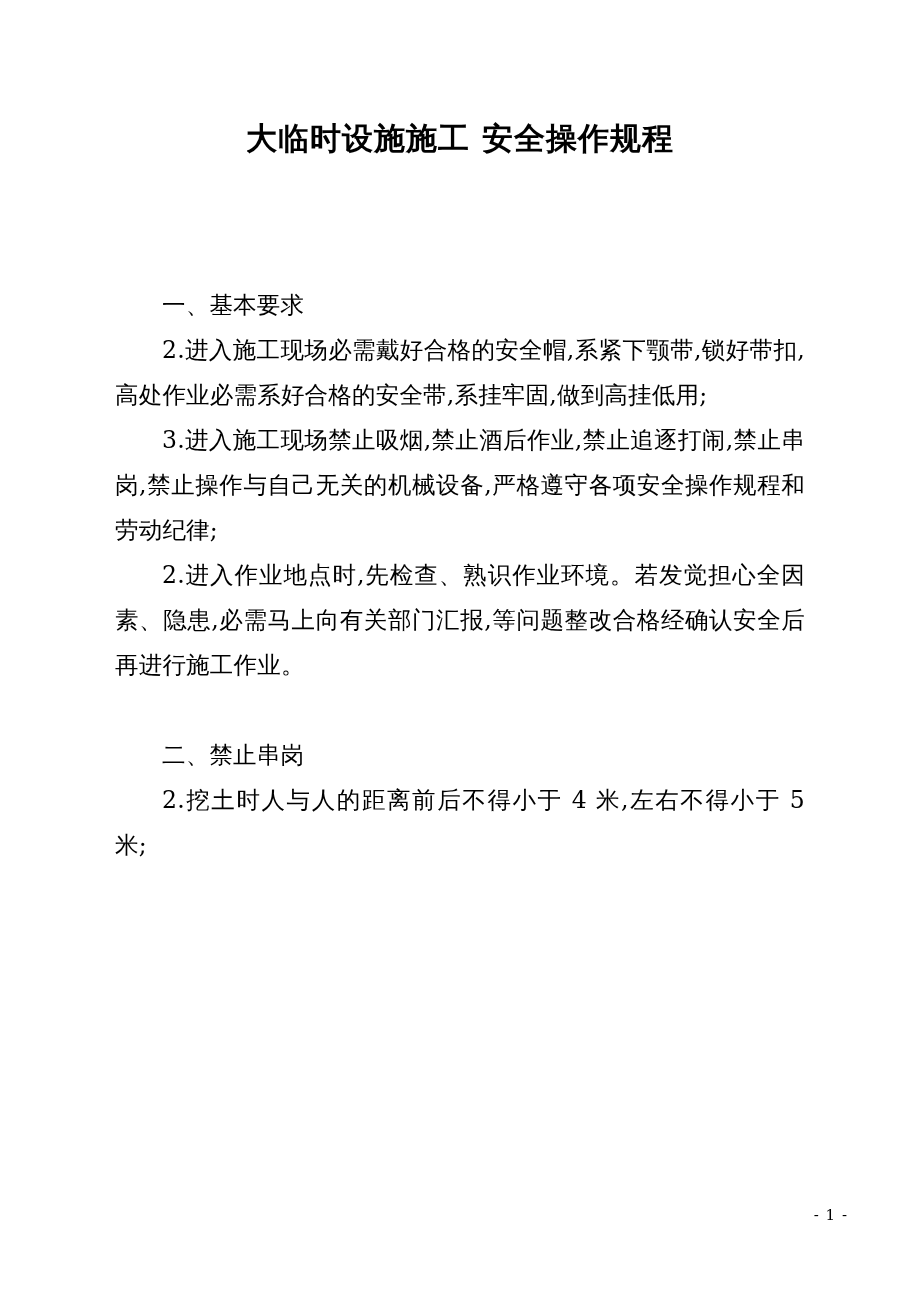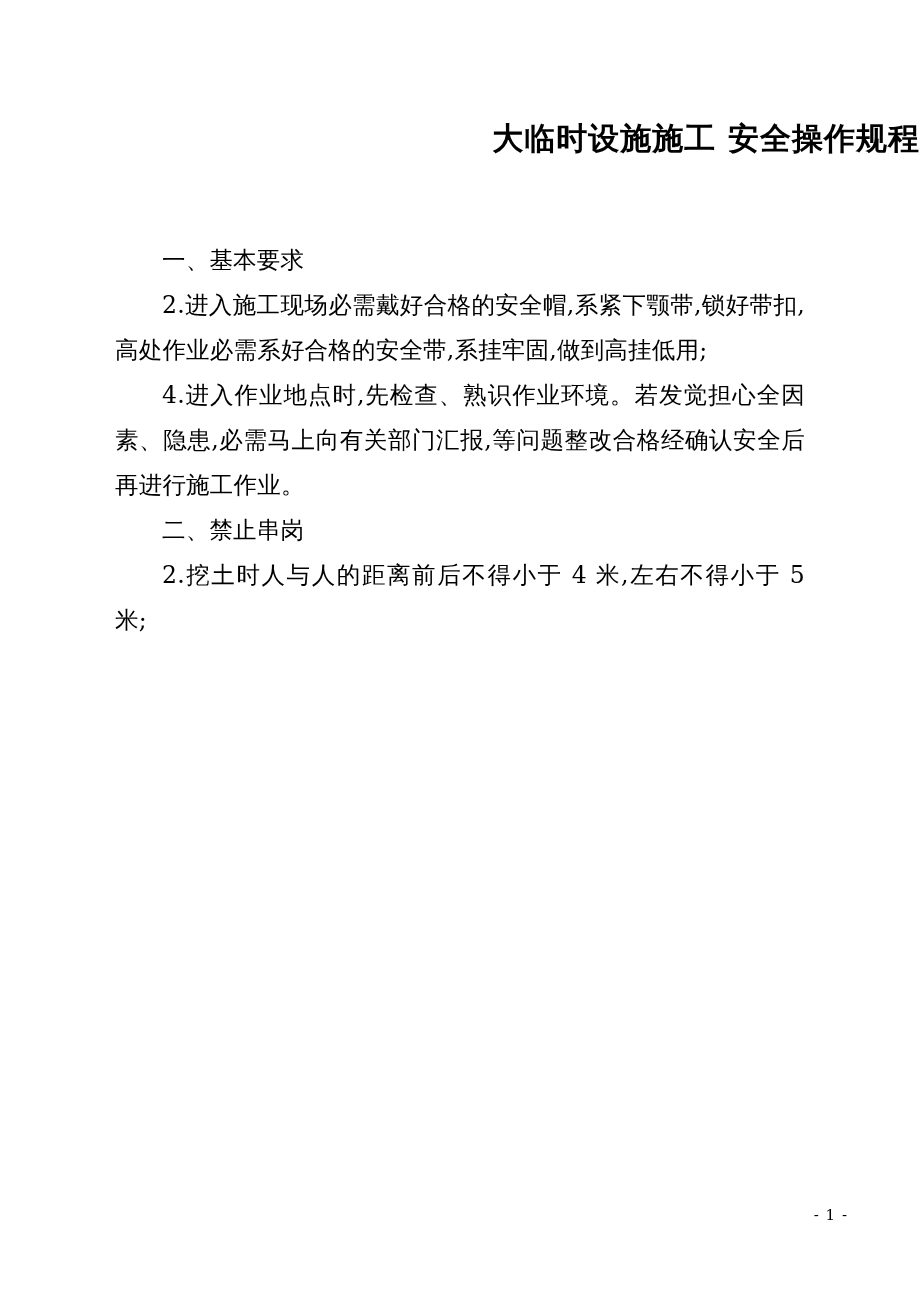--- a/index.html
+++ b/index.html
@@ -11,21 +11,21 @@
     width: 920px;
     height: 1302px;
     background: #ffffff;
     position: relative;
     box-sizing: border-box;
     font-family: "DejaVu Serif", "Liberation Serif", serif;
     color: #000000;
     overflow: hidden;
   }
   .doc-title {
-    text-align: right;
+    text-align: center;
     font-size: 31px;
     font-weight: bold;
     letter-spacing: 1px;
     margin: 0;
     padding-top: 118px;
     font-family: "DejaVu Sans", "Liberation Sans", sans-serif;
   }
   .body-block {
     margin: 0 auto;
     padding-top: 78px;
@@ -36,20 +36,21 @@
     font-size: 23.5px;
     line-height: 45px;
     text-align: justify;
     text-justify: inter-ideograph;
     text-indent: 2em;
     font-family: "DejaVu Serif", "Liberation Serif", serif;
     letter-spacing: 0.2px;
   }
   p.heading {
     text-indent: 2em;
+    margin-top: 45px;
   }
   .footer {
     position: absolute;
     right: 72px;
     bottom: 78px;
     font-size: 15px;
     font-family: "DejaVu Serif", "Liberation Serif", serif;
     color: #000;
     letter-spacing: 1px;
   }
@@ -57,20 +58,21 @@
 </head>
 <body>
 
 <div class="page">
 
   <h1 class="doc-title">大临时设施施工 安全操作规程</h1>
 
   <div class="body-block">
     <p class="para heading">一、基本要求</p>
     <p class="para">2.进入施工现场必需戴好合格的安全帽,系紧下颚带,锁好带扣,高处作业必需系好合格的安全带,系挂牢固,做到高挂低用;</p>
-    <p class="para">4.进入作业地点时,先检查、熟识作业环境。若发觉担心全因素、隐患,必需马上向有关部门汇报,等问题整改合格经确认安全后再进行施工作业。</p>
+    <p class="para">3.进入施工现场禁止吸烟,禁止酒后作业,禁止追逐打闹,禁止串岗,禁止操作与自己无关的机械设备,严格遵守各项安全操作规程和劳动纪律;</p>
+    <p class="para">2.进入作业地点时,先检查、熟识作业环境。若发觉担心全因素、隐患,必需马上向有关部门汇报,等问题整改合格经确认安全后再进行施工作业。</p>
     <p class="para heading">二、禁止串岗</p>
     <p class="para">2.挖土时人与人的距离前后不得小于 4 米,左右不得小于 5 米;</p>
   </div>
 
   <div class="footer">- 1 -</div>
 
 </div>
 
 </body></html>

